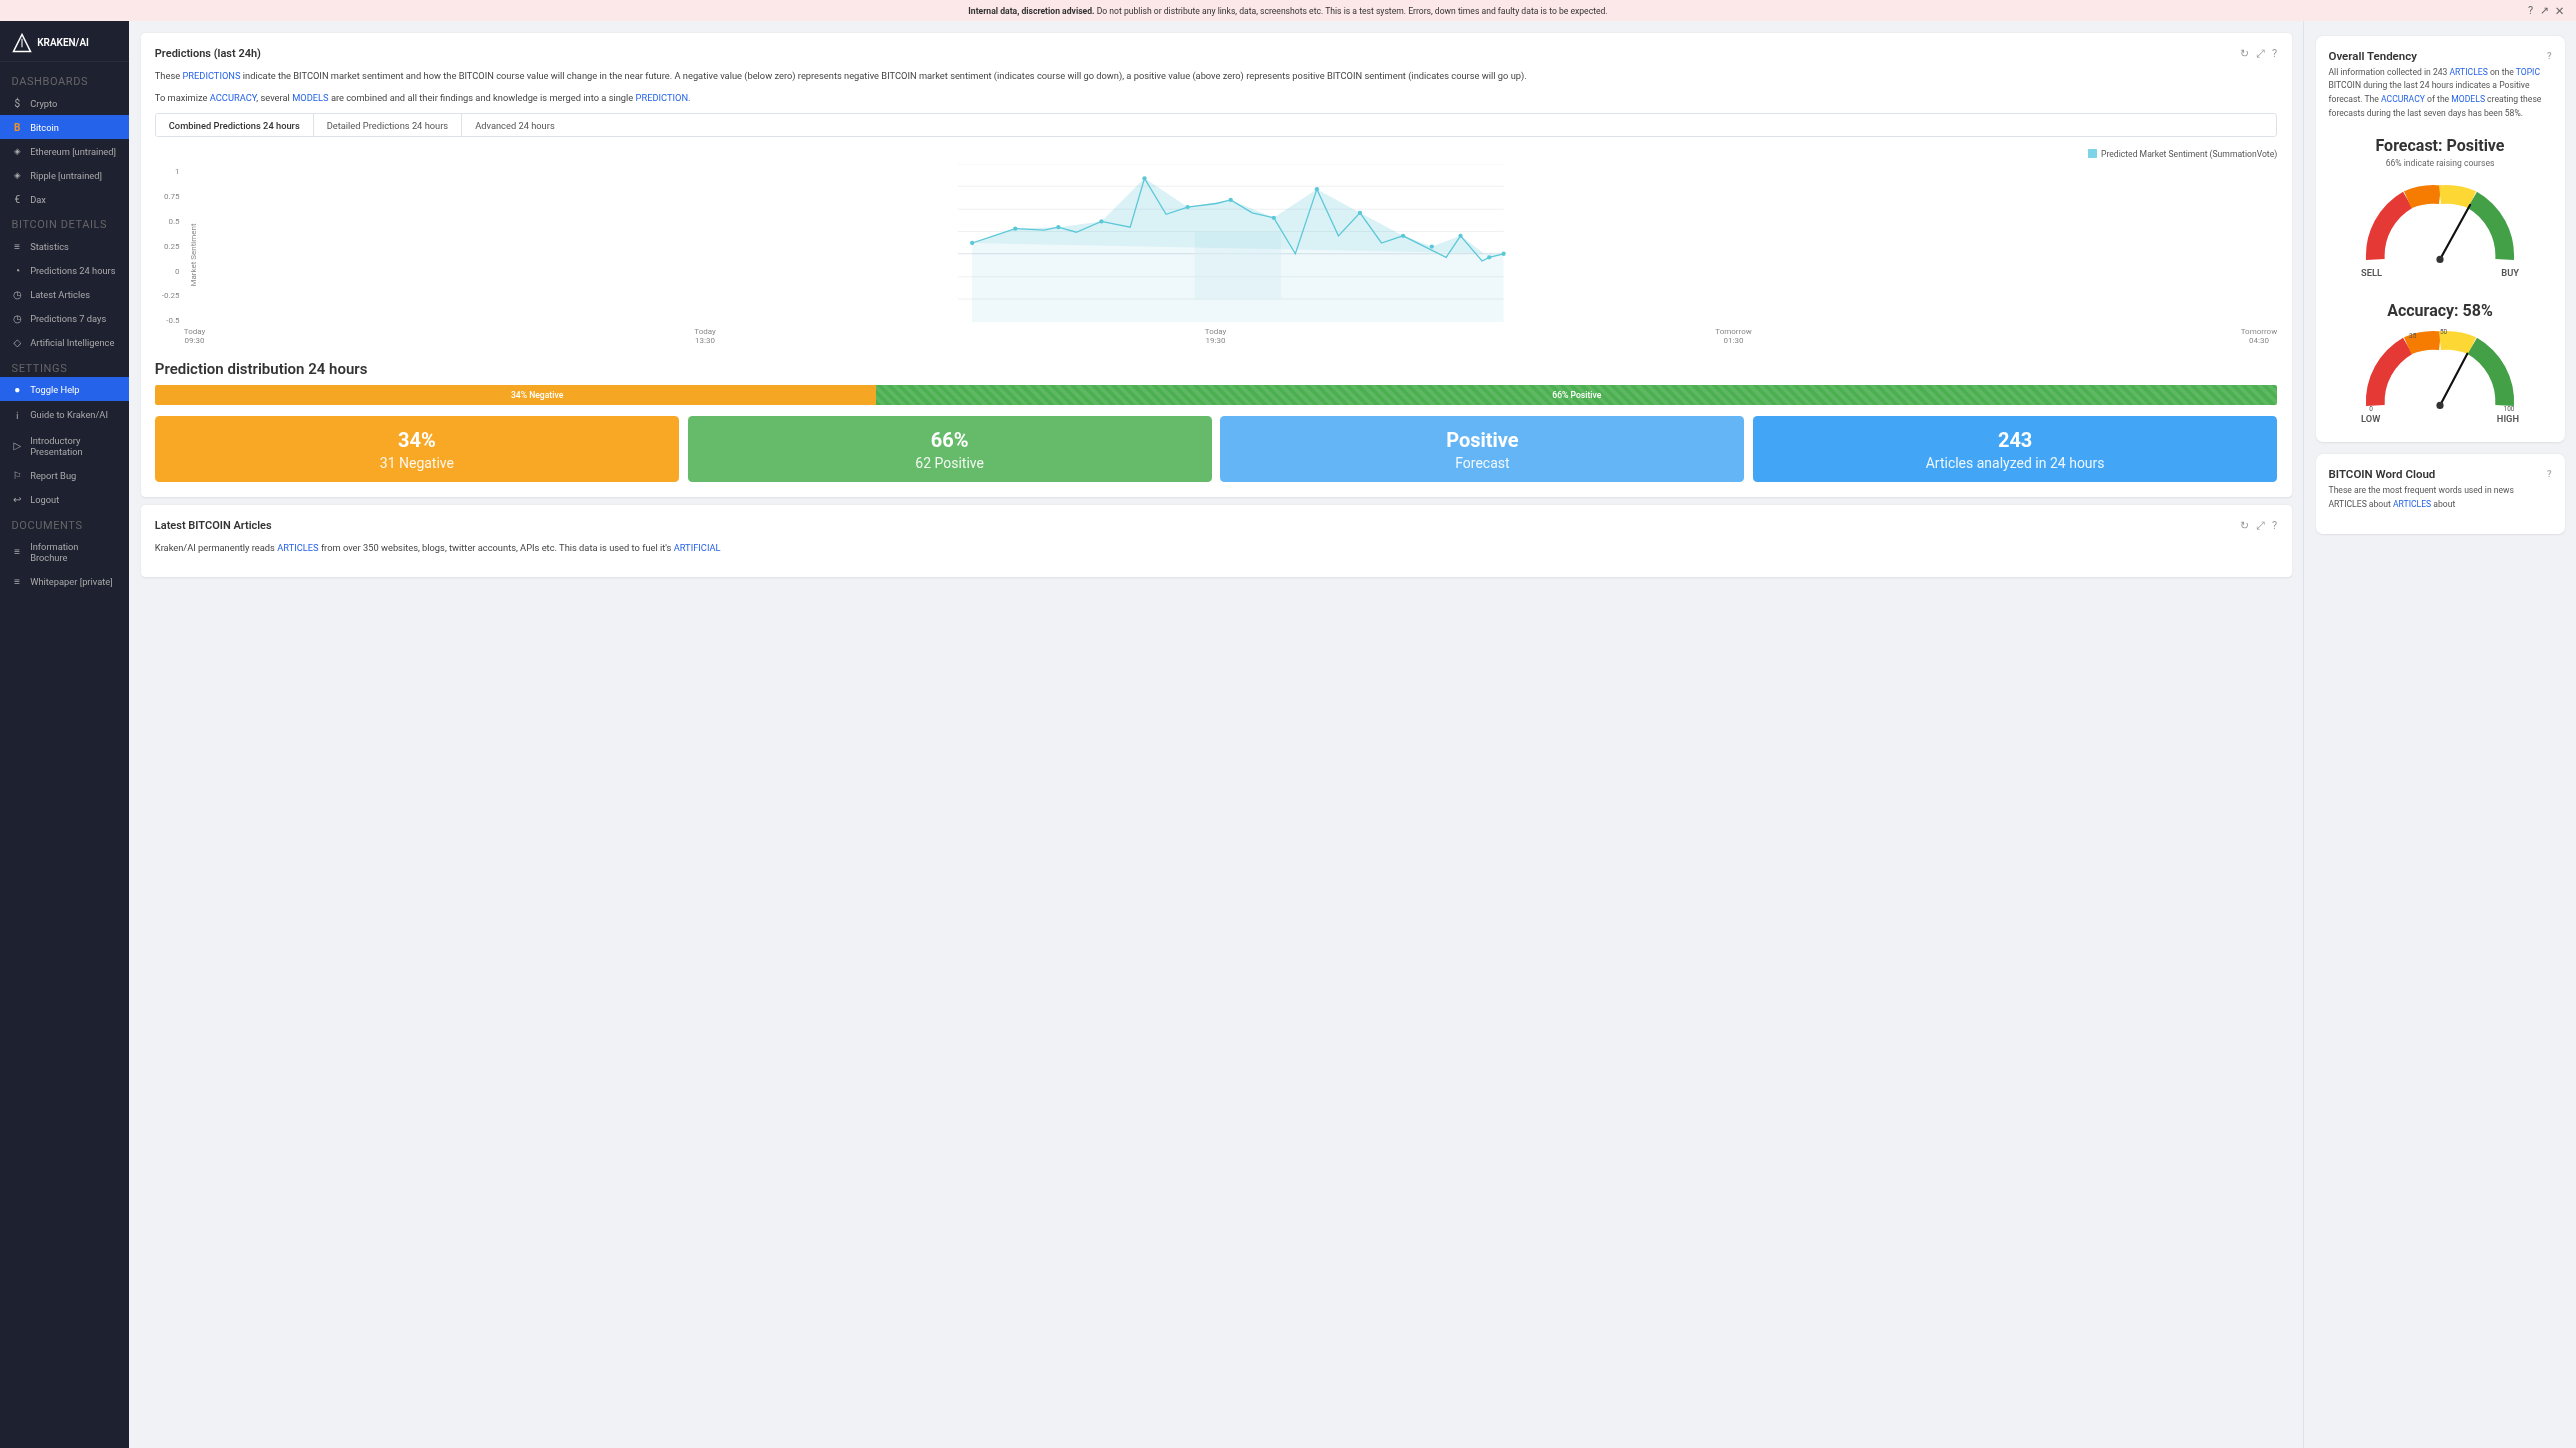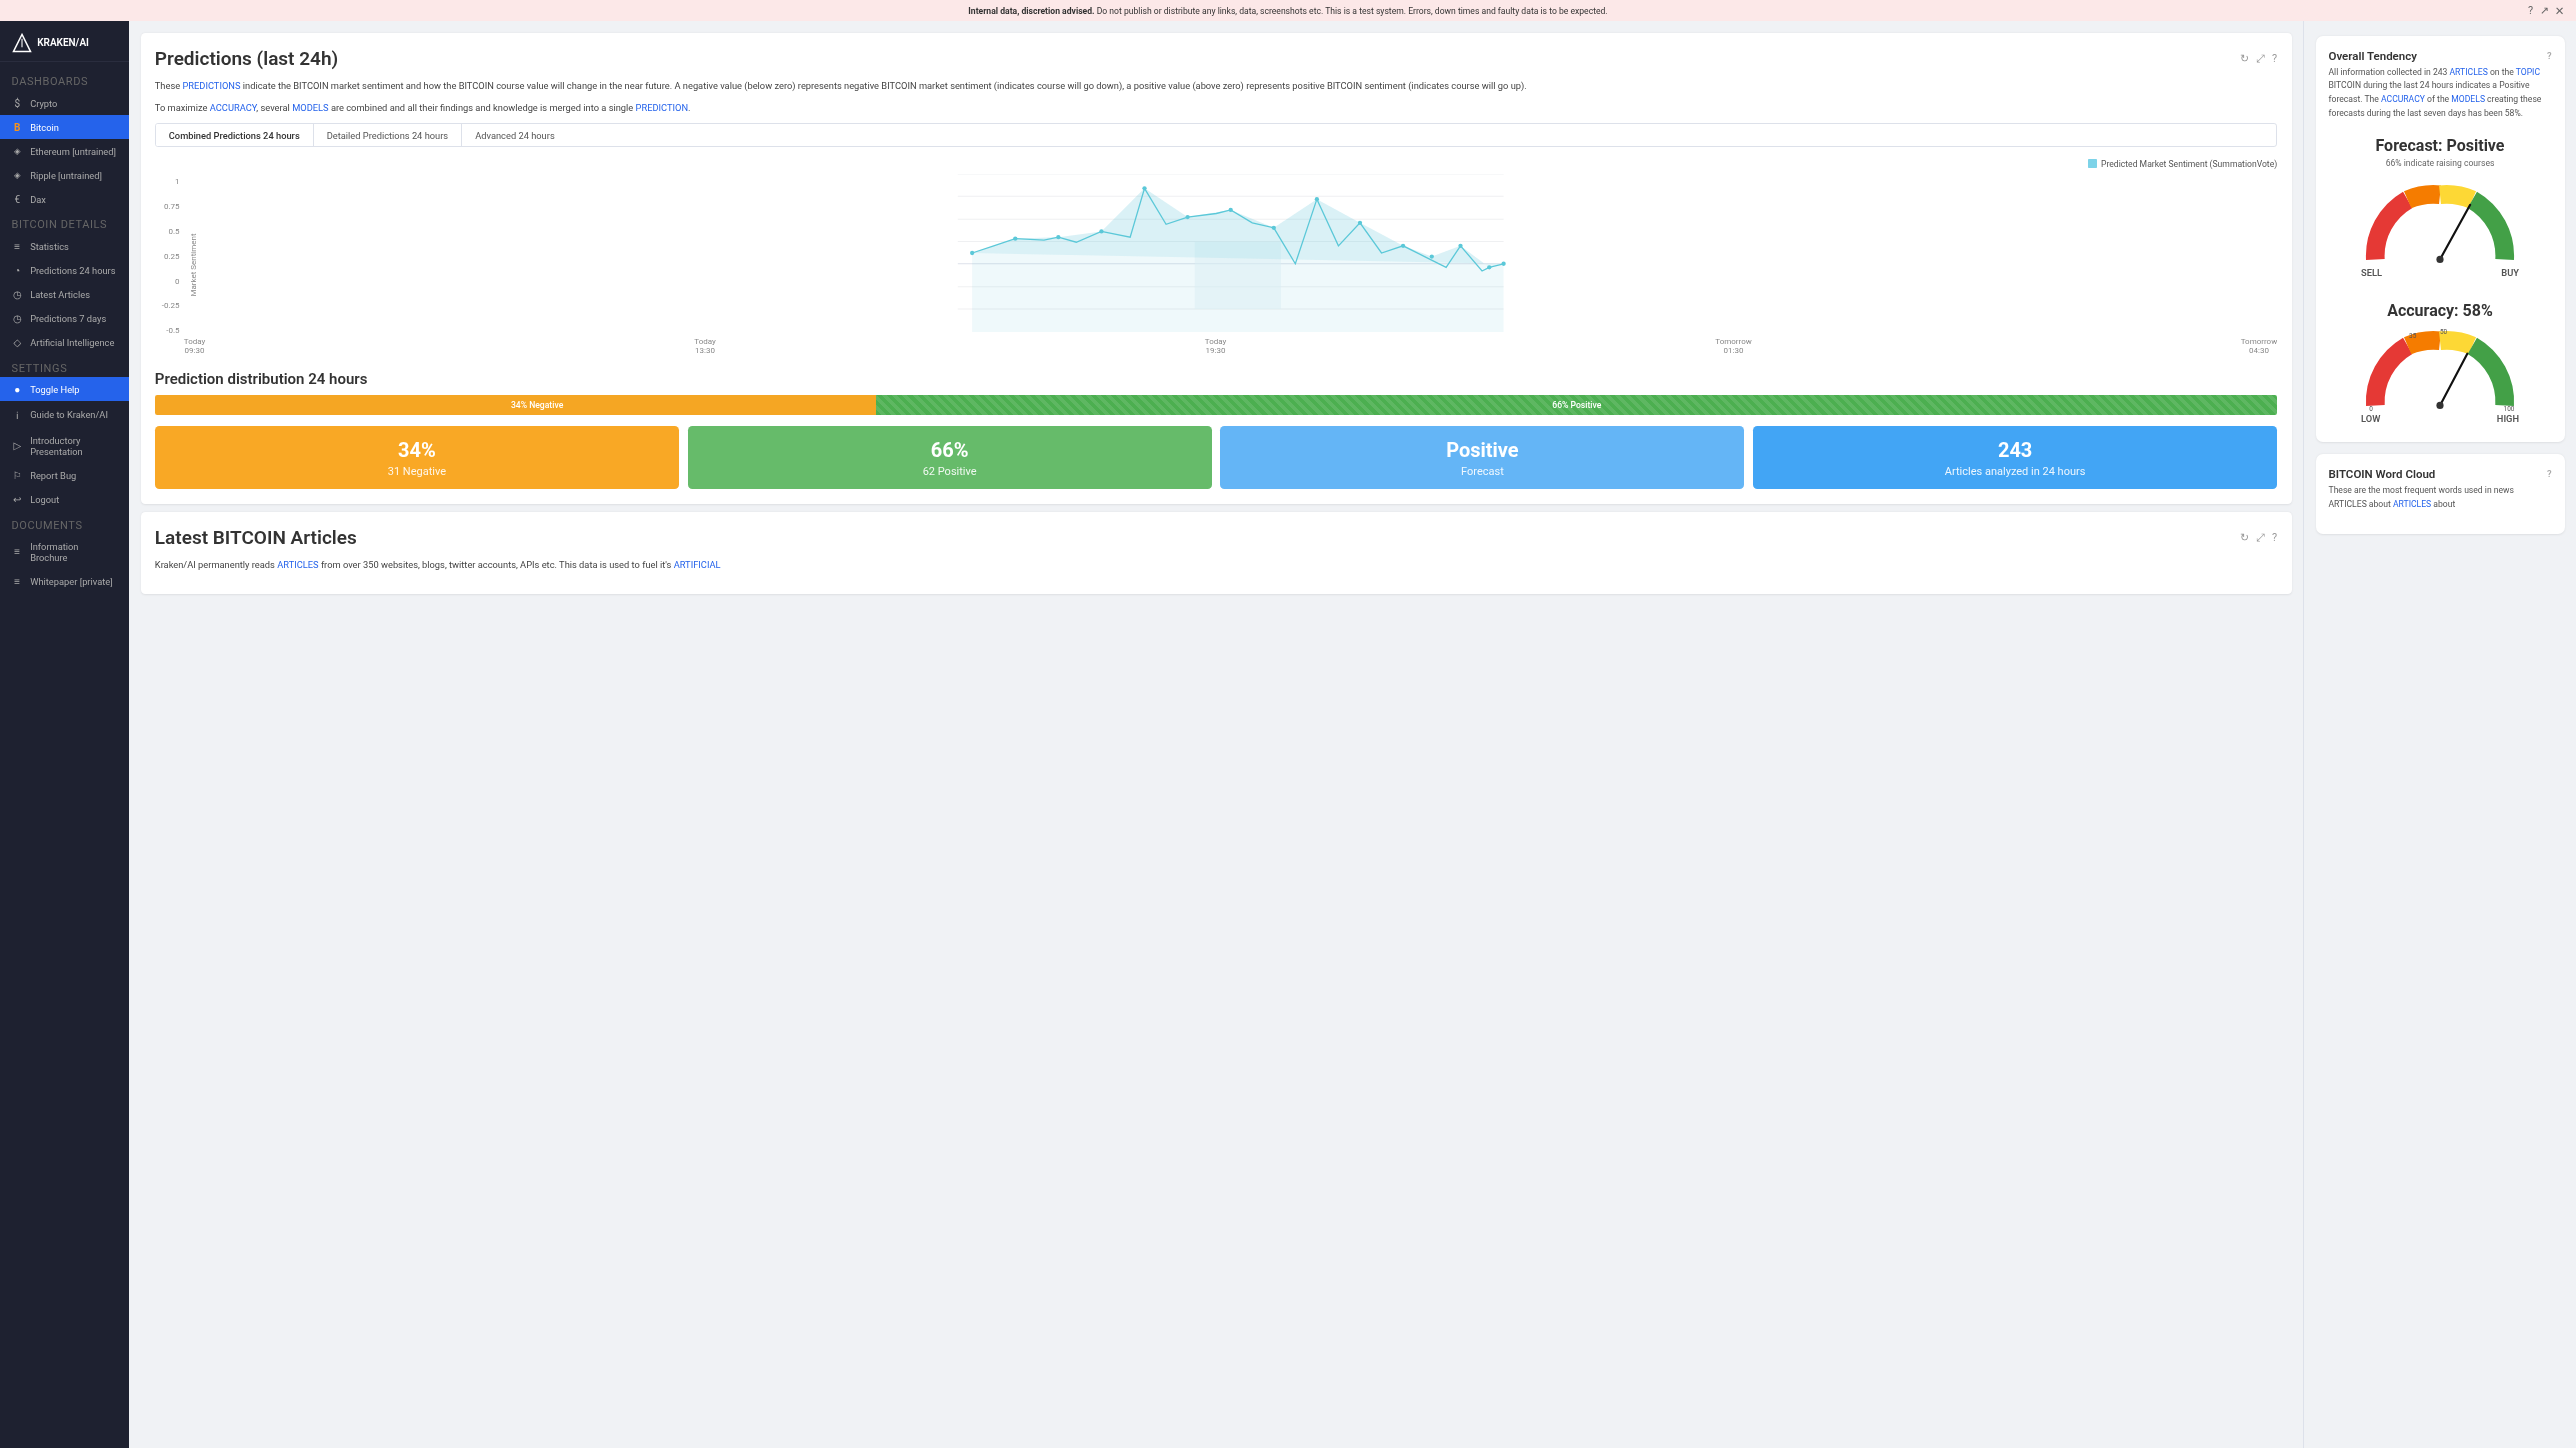--- a/index.html
+++ b/index.html
@@ -105,21 +105,21 @@
       margin: 11.5px 11.5px 0;
       box-shadow: 0 0.7px 2.2px rgba(0,0,0,0.08);
     }
     .card-header {
       display: flex;
       align-items: center;
       justify-content: space-between;
       margin-bottom: 8.6px;
     }
     .card-title {
-      font-size: 19px;
+      font-size: 11px;
       font-weight: 600;
       color: #333;
     }
     .card-actions {
       display: flex;
       gap: 7.2px;
       color: #999;
     }
     .card-actions span { cursor: pointer; font-size: 10.8px; }
 
@@ -213,21 +213,21 @@
     .stat-box.green { background: #66bb6a; }
     .stat-box.blue-light { background: #64b5f6; }
     .stat-box.blue { background: #42a5f5; }
     .stat-num {
       font-size: 20px;
       font-weight: 700;
       color: #fff;
       display: block;
     }
     .stat-label {
-      font-size: 11px;
+      font-size: 14px;
       color: rgba(255,255,255,0.9);
       margin-top: 2.9px;
       display: block;
     }
 
     
     .rp-card {
       background: #fff;
       border-radius: 7px;
       padding: 13px;

